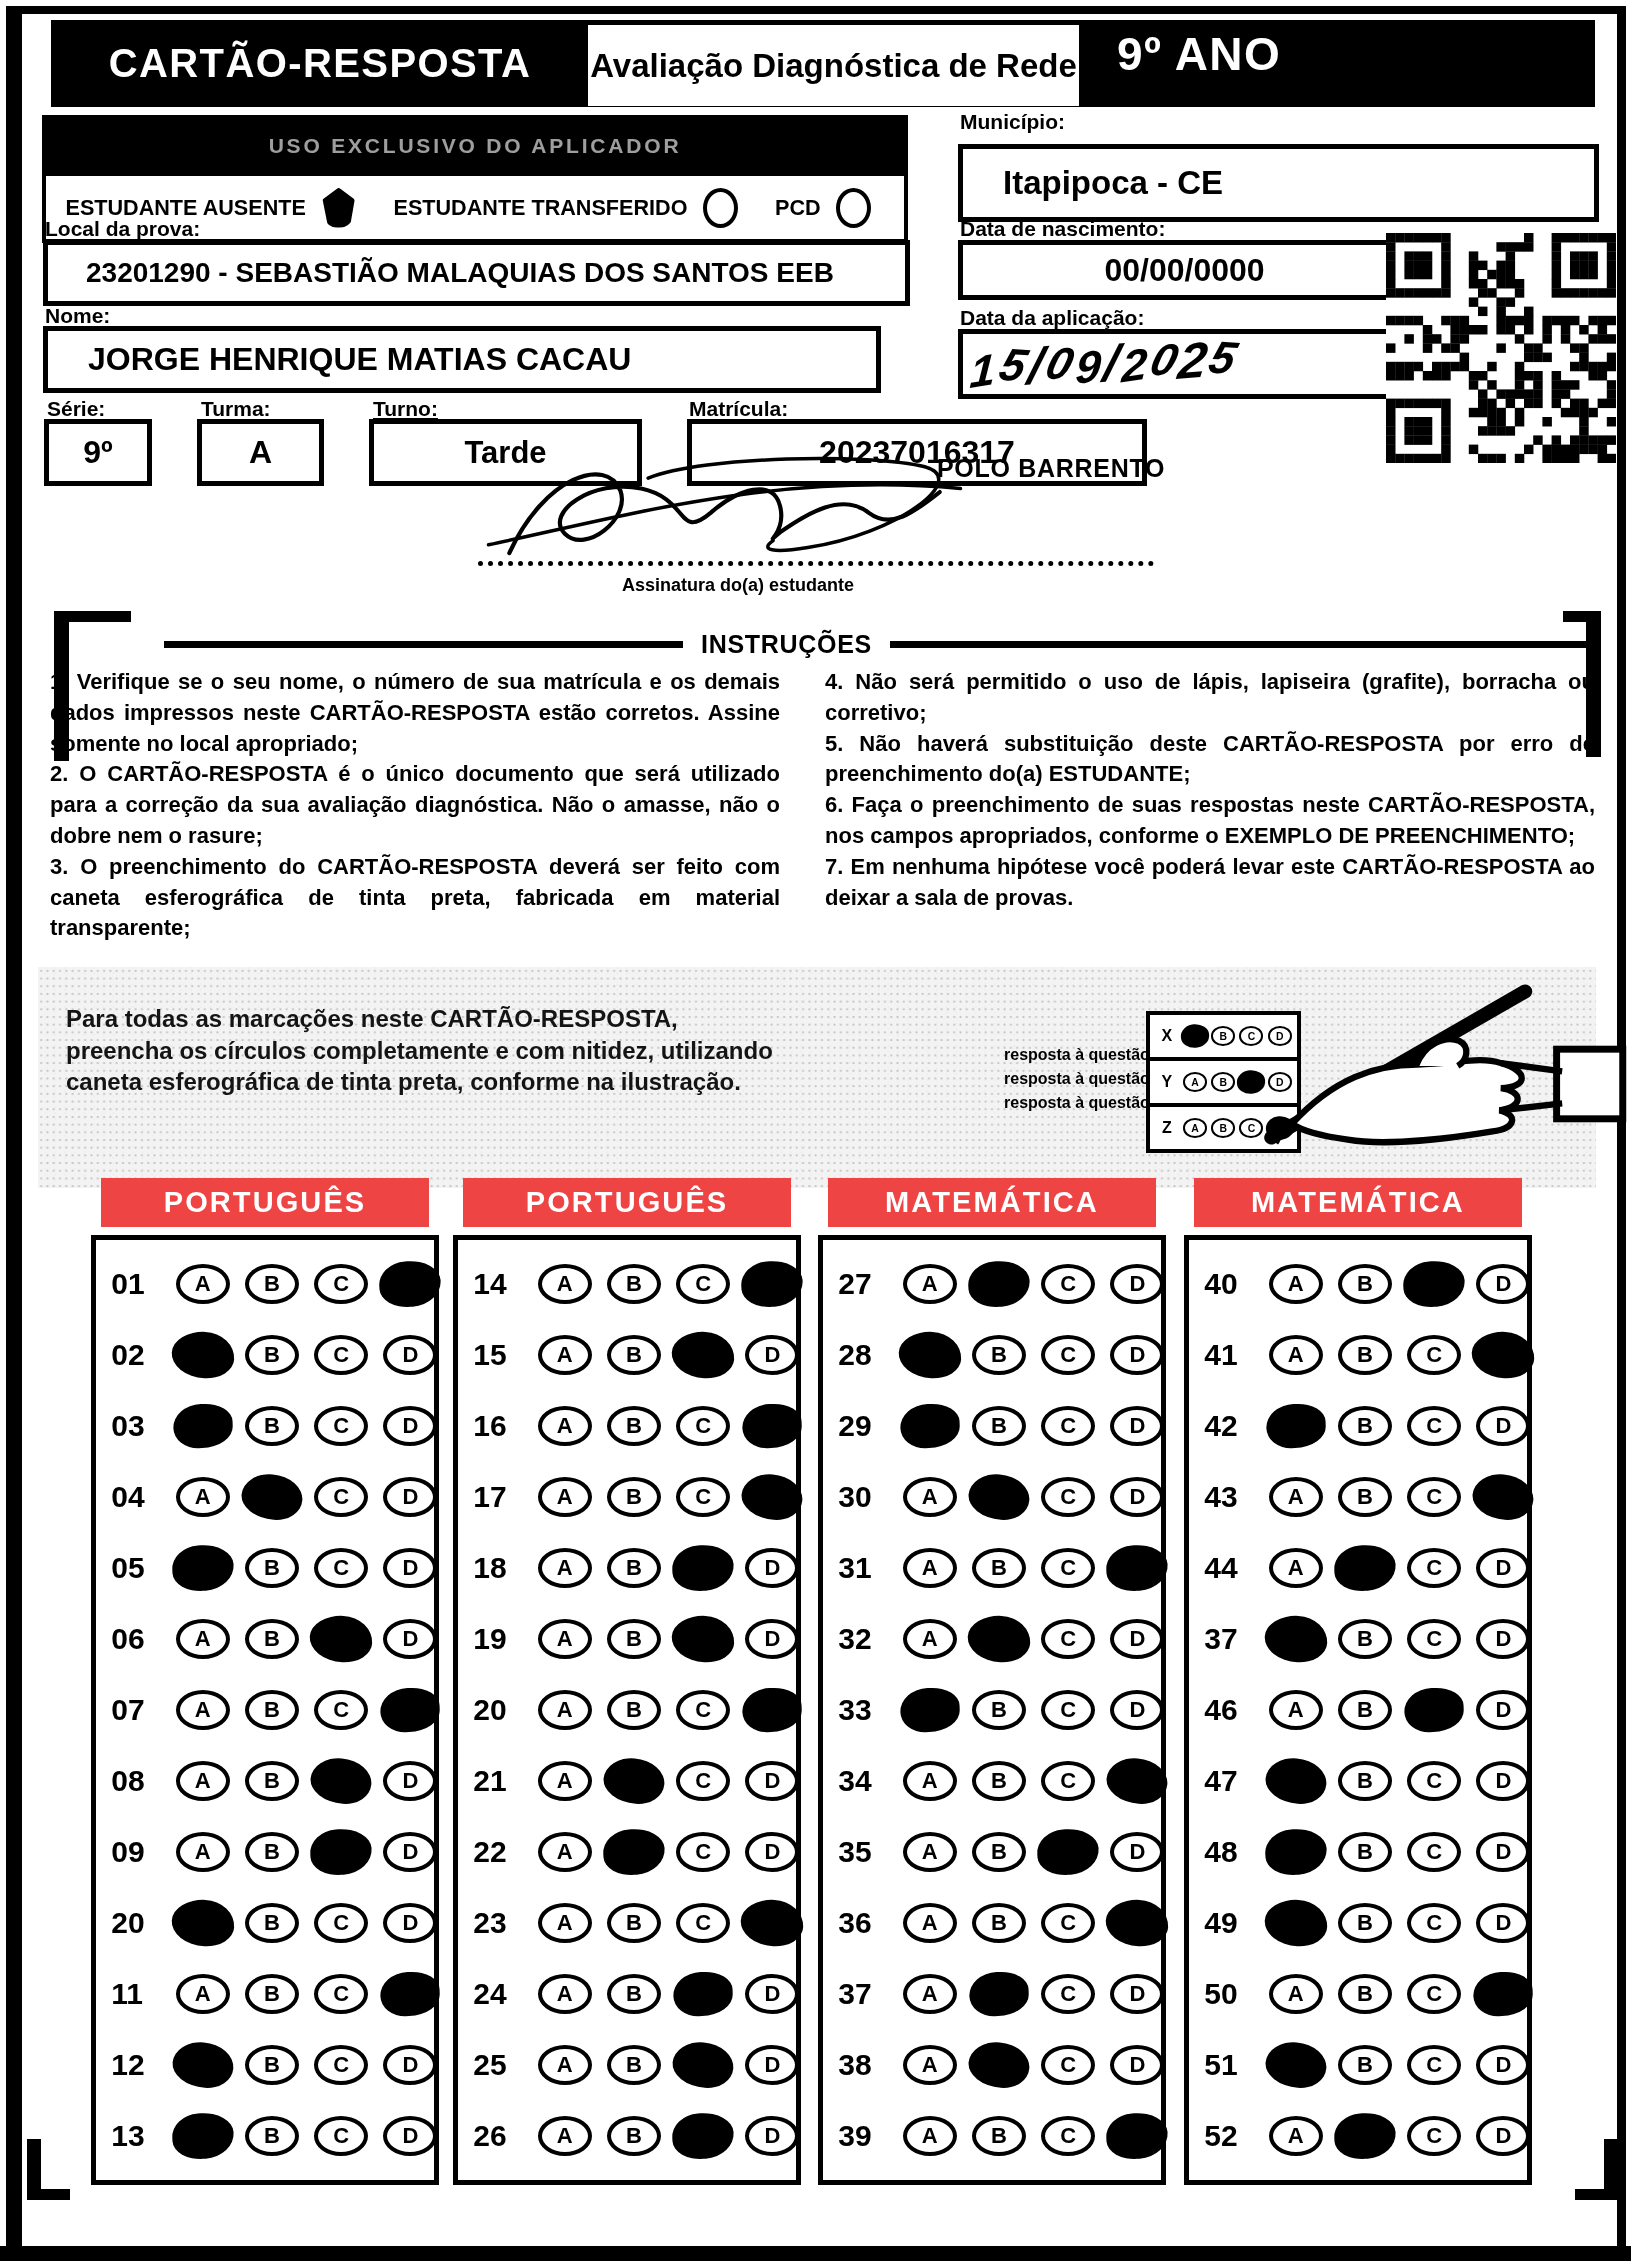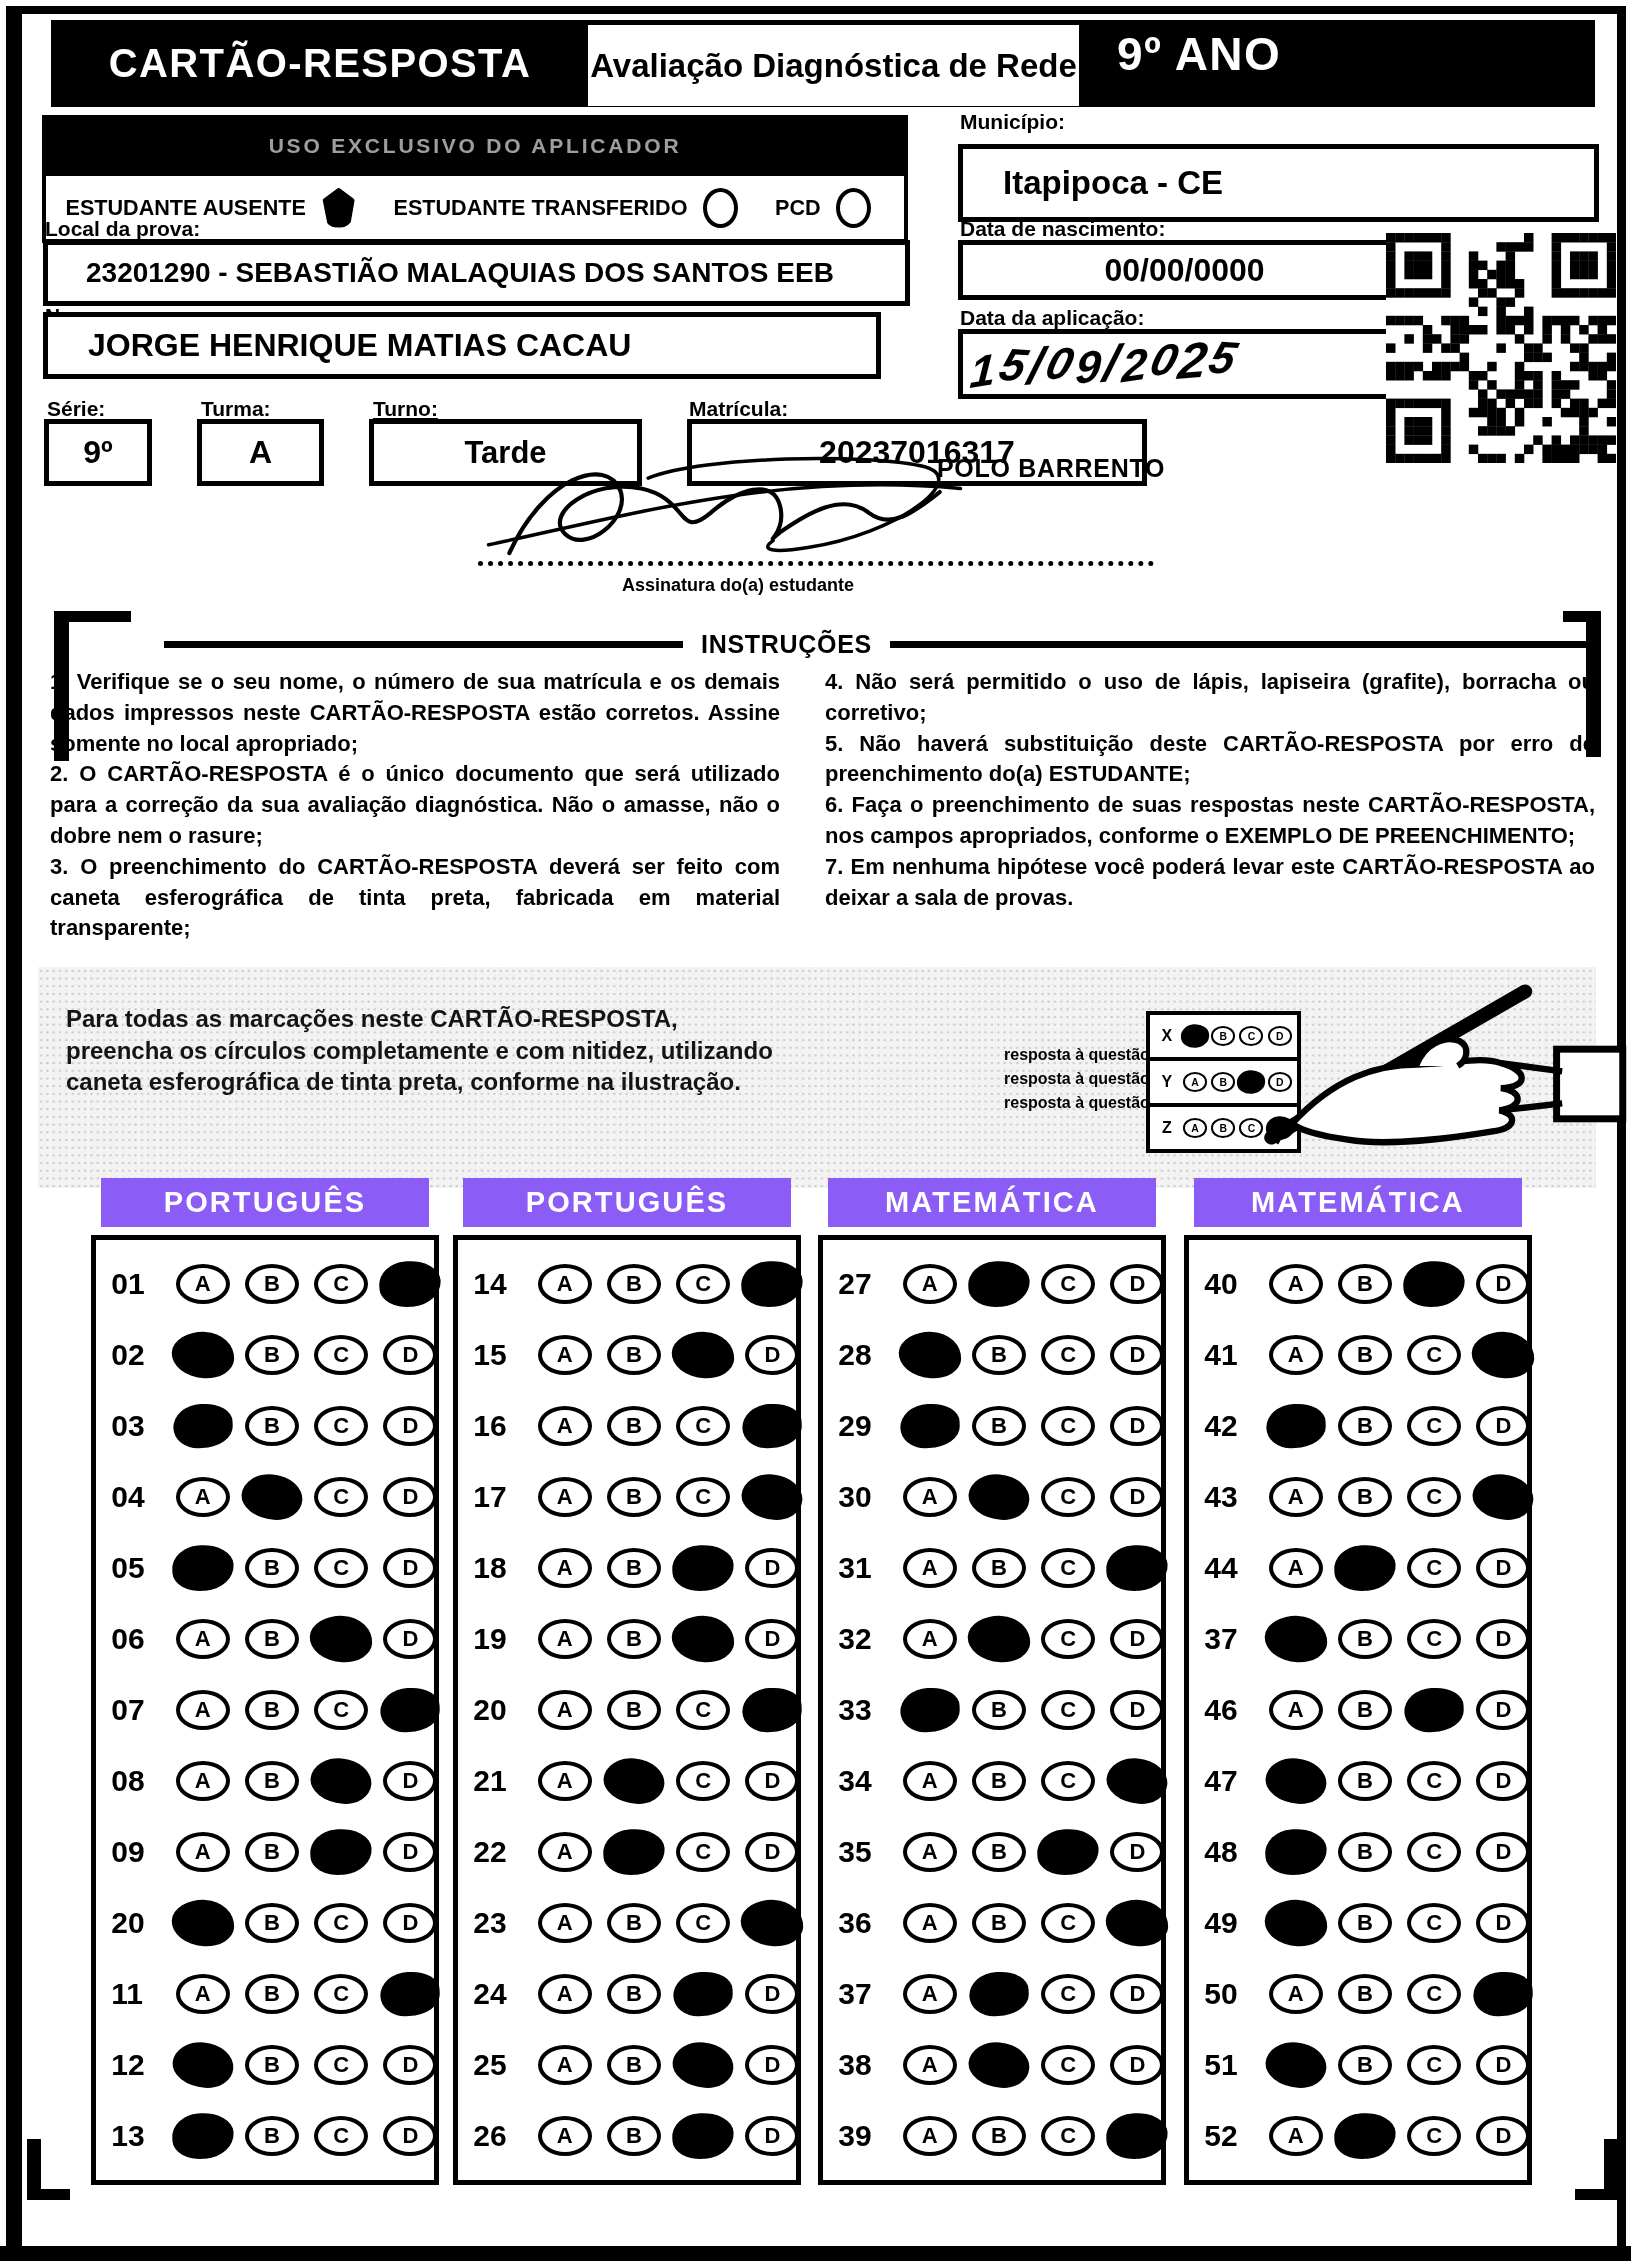--- a/index.html
+++ b/index.html
@@ -21,21 +21,21 @@
   .app-row{left:42px;top:176px;width:866px;height:67px;border:4.2px solid #000;border-top:none;box-sizing:border-box;display:flex;align-items:center;justify-content:space-between;padding:0 33px 0 19.5px;}
   .app-opt{display:flex;align-items:center;}
   .app-label{font-weight:bold;font-size:21.6px;}
   .app-mark{width:35px;height:40px;border:4.2px solid #000;border-radius:50%;margin-left:15.3px;box-sizing:border-box;}
   .app-mark.pent{border:none;background:#000;clip-path:polygon(50% 0%,96% 30%,82% 100%,20% 100%,4% 30%);}
   
   .lbl{font-weight:bold;font-size:21px;}
   .box{border:5.6px solid #000;box-sizing:border-box;display:flex;align-items:center;font-weight:bold;background:#fff;}
   .box.ctr{justify-content:center;}
   .box-local{left:43px;top:240px;width:867px;height:66px;font-size:28px;padding-left:38px;}
-  .box-nome{left:43px;top:312px;width:838px;height:67px;font-size:32px;padding-left:40px;}
+  .box-nome{left:43px;top:326px;width:838px;height:67px;font-size:32px;padding-left:40px;}
   .box-serie{left:44px;top:419px;width:108px;height:67px;font-size:32px;}
   .box-turma{left:197px;top:419px;width:127px;height:67px;font-size:32px;}
   .box-turno{left:369px;top:419px;width:273px;height:67px;font-size:31px;}
   .box-matric{left:687px;top:419px;width:460px;height:67px;font-size:32px;}
   .box-munic{left:958px;top:144px;width:641px;height:78px;font-size:33px;padding-left:40px;}
   .box-nasc{left:958px;top:240px;width:453px;height:60px;font-size:32px;}
   .box-aplic{left:958px;top:329px;width:453px;height:70px;overflow:visible;}
   .hw{font-weight:bold;font-style:italic;font-size:45px;transform:skewX(-12deg) rotate(-2deg);padding-left:8.4px;letter-spacing:4.2px;white-space:nowrap;}
   .hw span{display:inline-block;}
   .hw span:nth-child(odd){transform:rotate(-7deg) translateY(2.8px);}
@@ -65,21 +65,21 @@
   .ex-grid{left:1146px;top:1011px;border:4.9px solid #000;background:#fff;}
   .ex-row{display:flex;align-items:center;height:42px;padding:0 4.9px;border-top:4.2px solid #000;}
   .ex-row:first-child{border-top:none;}
   .ex-label{width:24px;font-size:16px;font-weight:bold;text-align:center;}
   .ex-bubble{width:24px;height:19.5px;border:2.8px solid #000;border-radius:50%;display:flex;align-items:center;justify-content:center;font-size:10.4px;font-weight:bold;margin-left:4.2px;box-sizing:border-box;flex:none;}
   .ex-bubble.exfill{background:#000;color:transparent;border-color:#000;border-radius:48% 52% 50% 50%/52% 48% 52% 48%;transform:scale(1.18) rotate(-4deg);}
   .handsvg{left:1250px;top:974px;}
   
   .answers-col{position:absolute;top:1178px;width:348px;}
   .c0{left:91px;} .c1{left:453px;} .c2{left:818px;} .c3{left:1184px;}
-  .col-header{height:49px;margin:0 9.7px;background:#8b5cf6;color:#fff;display:flex;align-items:center;justify-content:center;font-size:29px;font-weight:bold;letter-spacing:2.1px;}
+  .col-header{height:49px;margin:0 9.7px;background:#ef4444;color:#fff;display:flex;align-items:center;justify-content:center;font-size:29px;font-weight:bold;letter-spacing:2.1px;}
   .answers-box{margin-top:8.4px;border:5.6px solid #000;padding:8.4px 0;background:#fff;}
   .q-row{display:flex;align-items:center;height:71px;padding:0 9.7px 0 15.3px;}
   .q-num{width:49px;font-size:30px;font-weight:bold;flex:none;}
   .bubble{width:54px;height:40px;border:4.9px solid #000;border-radius:50%;display:flex;align-items:center;justify-content:center;font-size:22px;font-weight:bold;margin-left:15.3px;box-sizing:border-box;flex:none;background:#fff;}
   .bubble.filled{background:#000;border-color:#000;color:transparent;}
   .bubble.f0{border-radius:46% 54% 50% 50%/52% 48% 56% 44%;transform:rotate(-4deg) scale(1.14);}
   .bubble.f1{border-radius:52% 48% 46% 54%/48% 56% 44% 52%;transform:rotate(3deg) scale(1.16);}
   .bubble.f2{border-radius:50% 50% 56% 44%/56% 44% 50% 50%;transform:rotate(-2deg) scale(1.10);}
   .bubble.f3{border-radius:48% 52% 44% 56%/50% 52% 48% 50%;transform:rotate(5deg) scale(1.13);}
   

